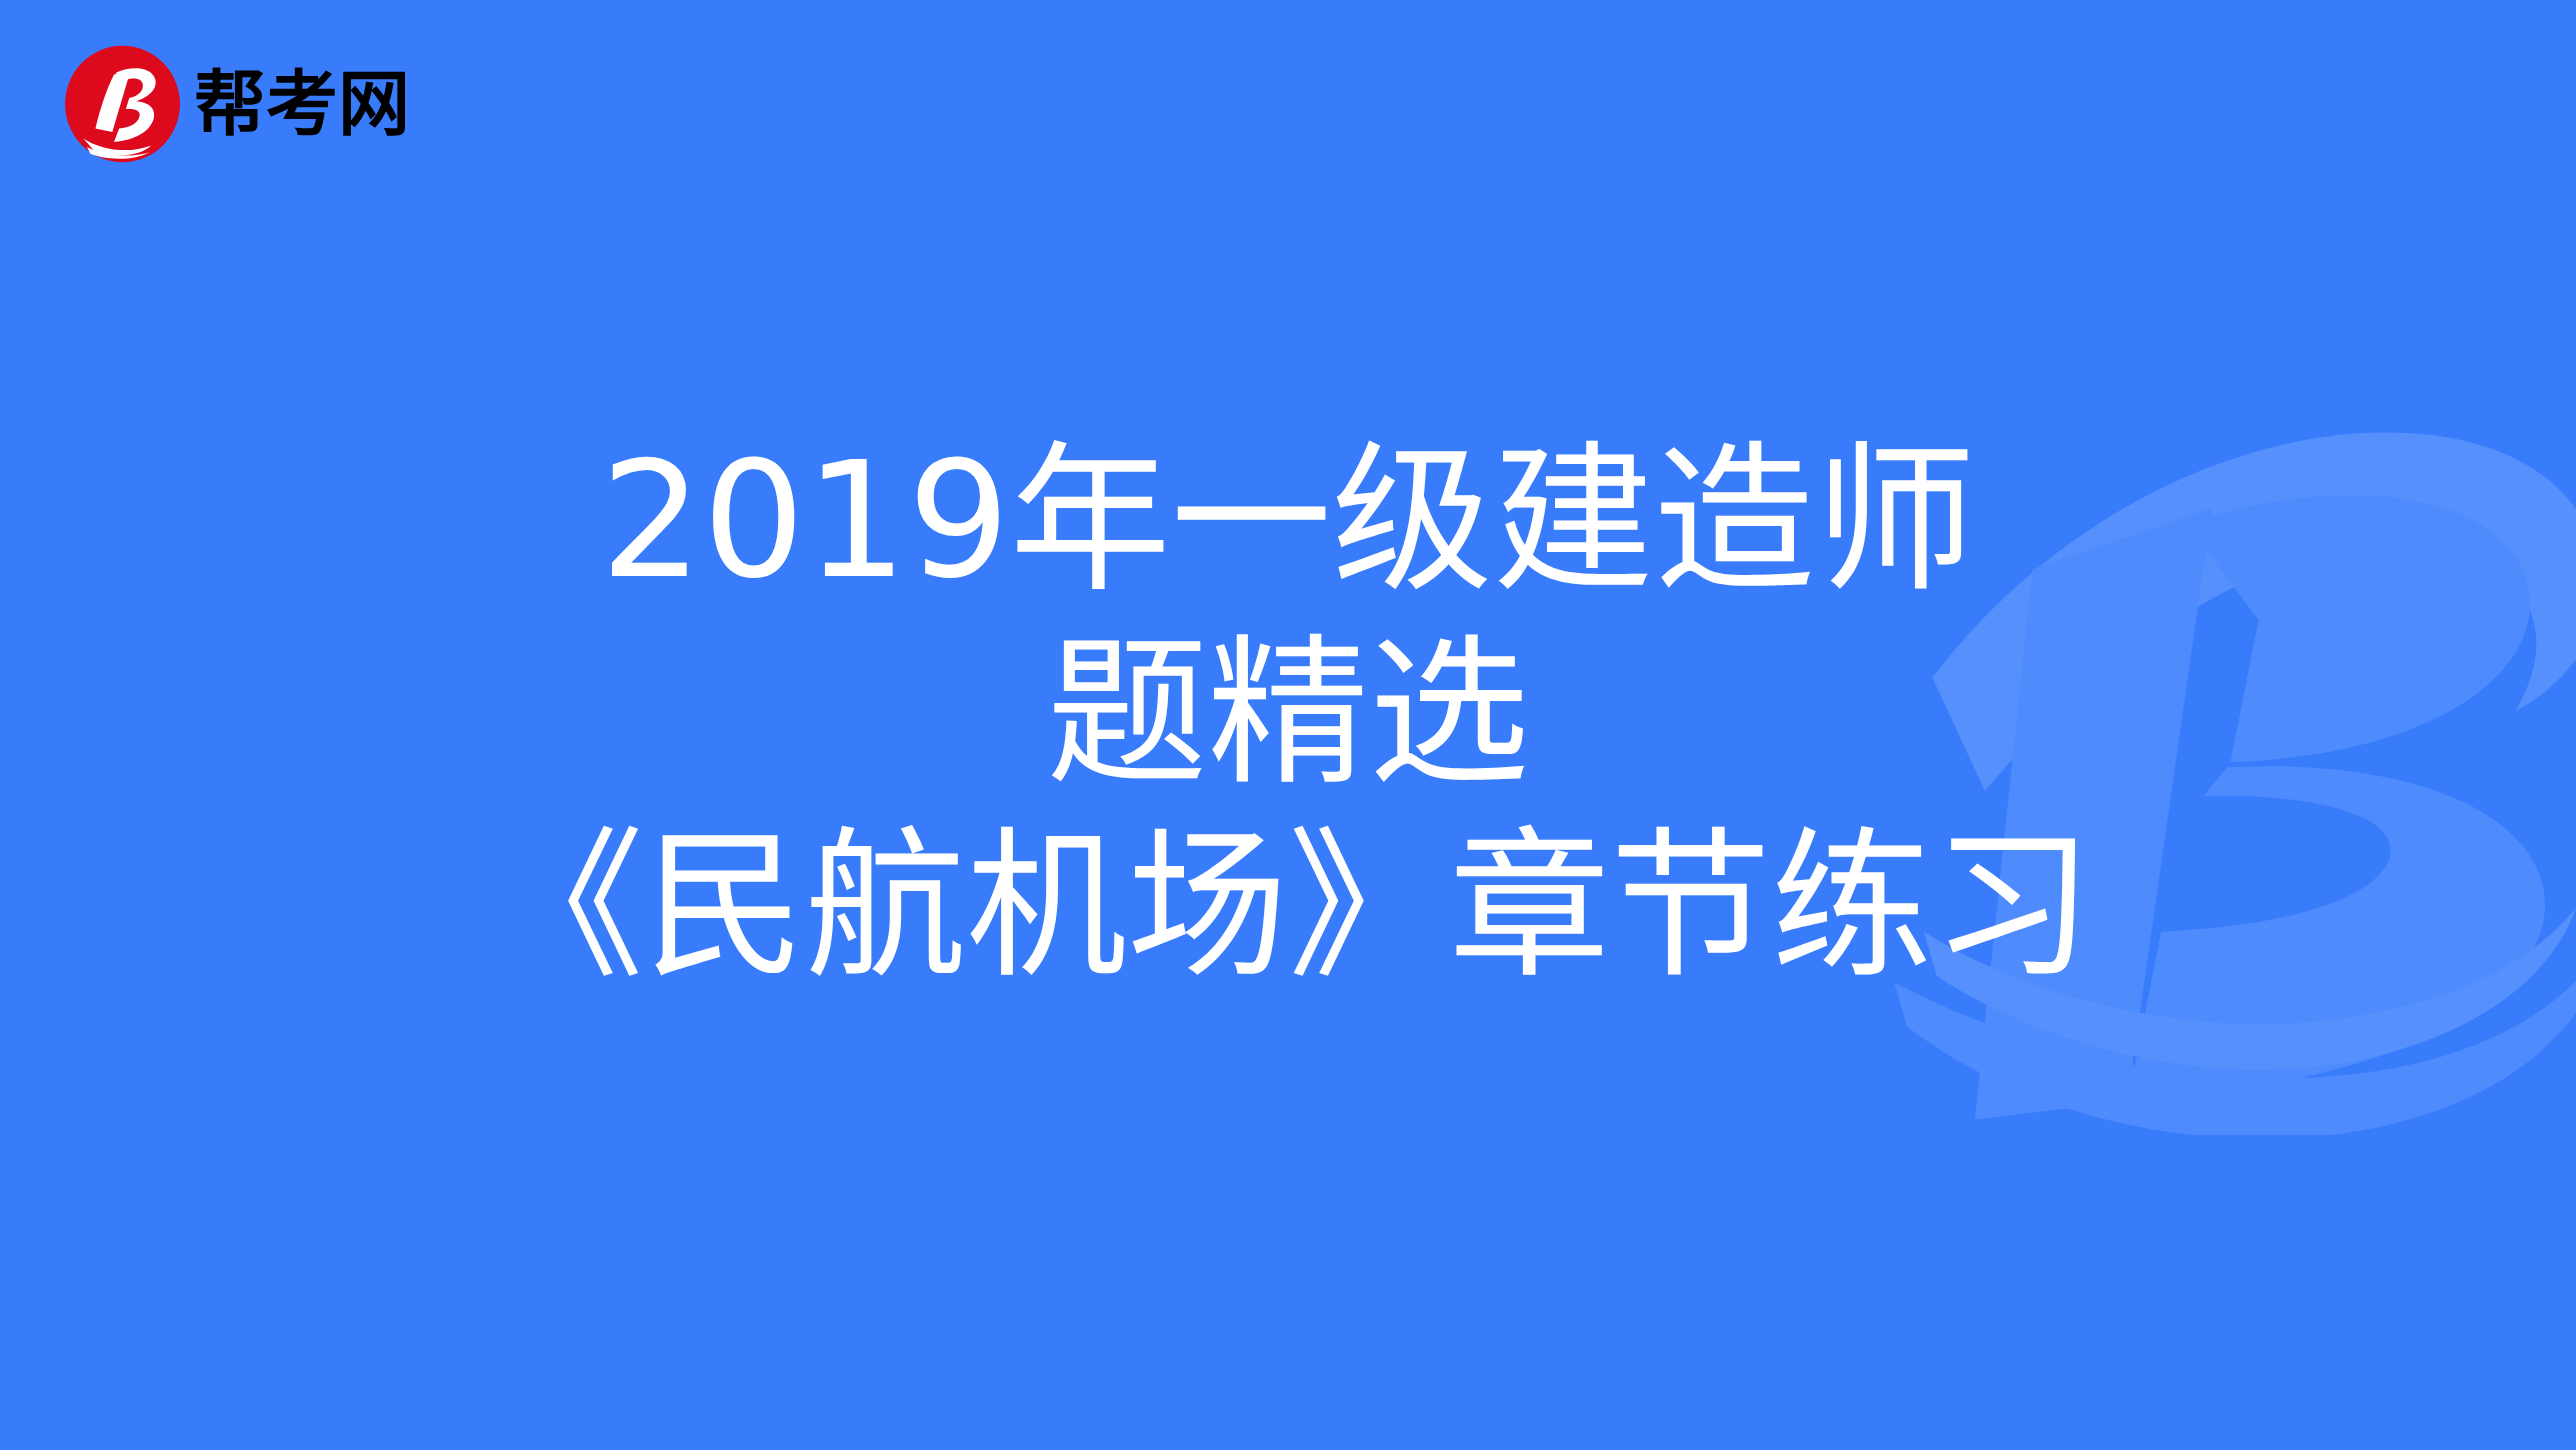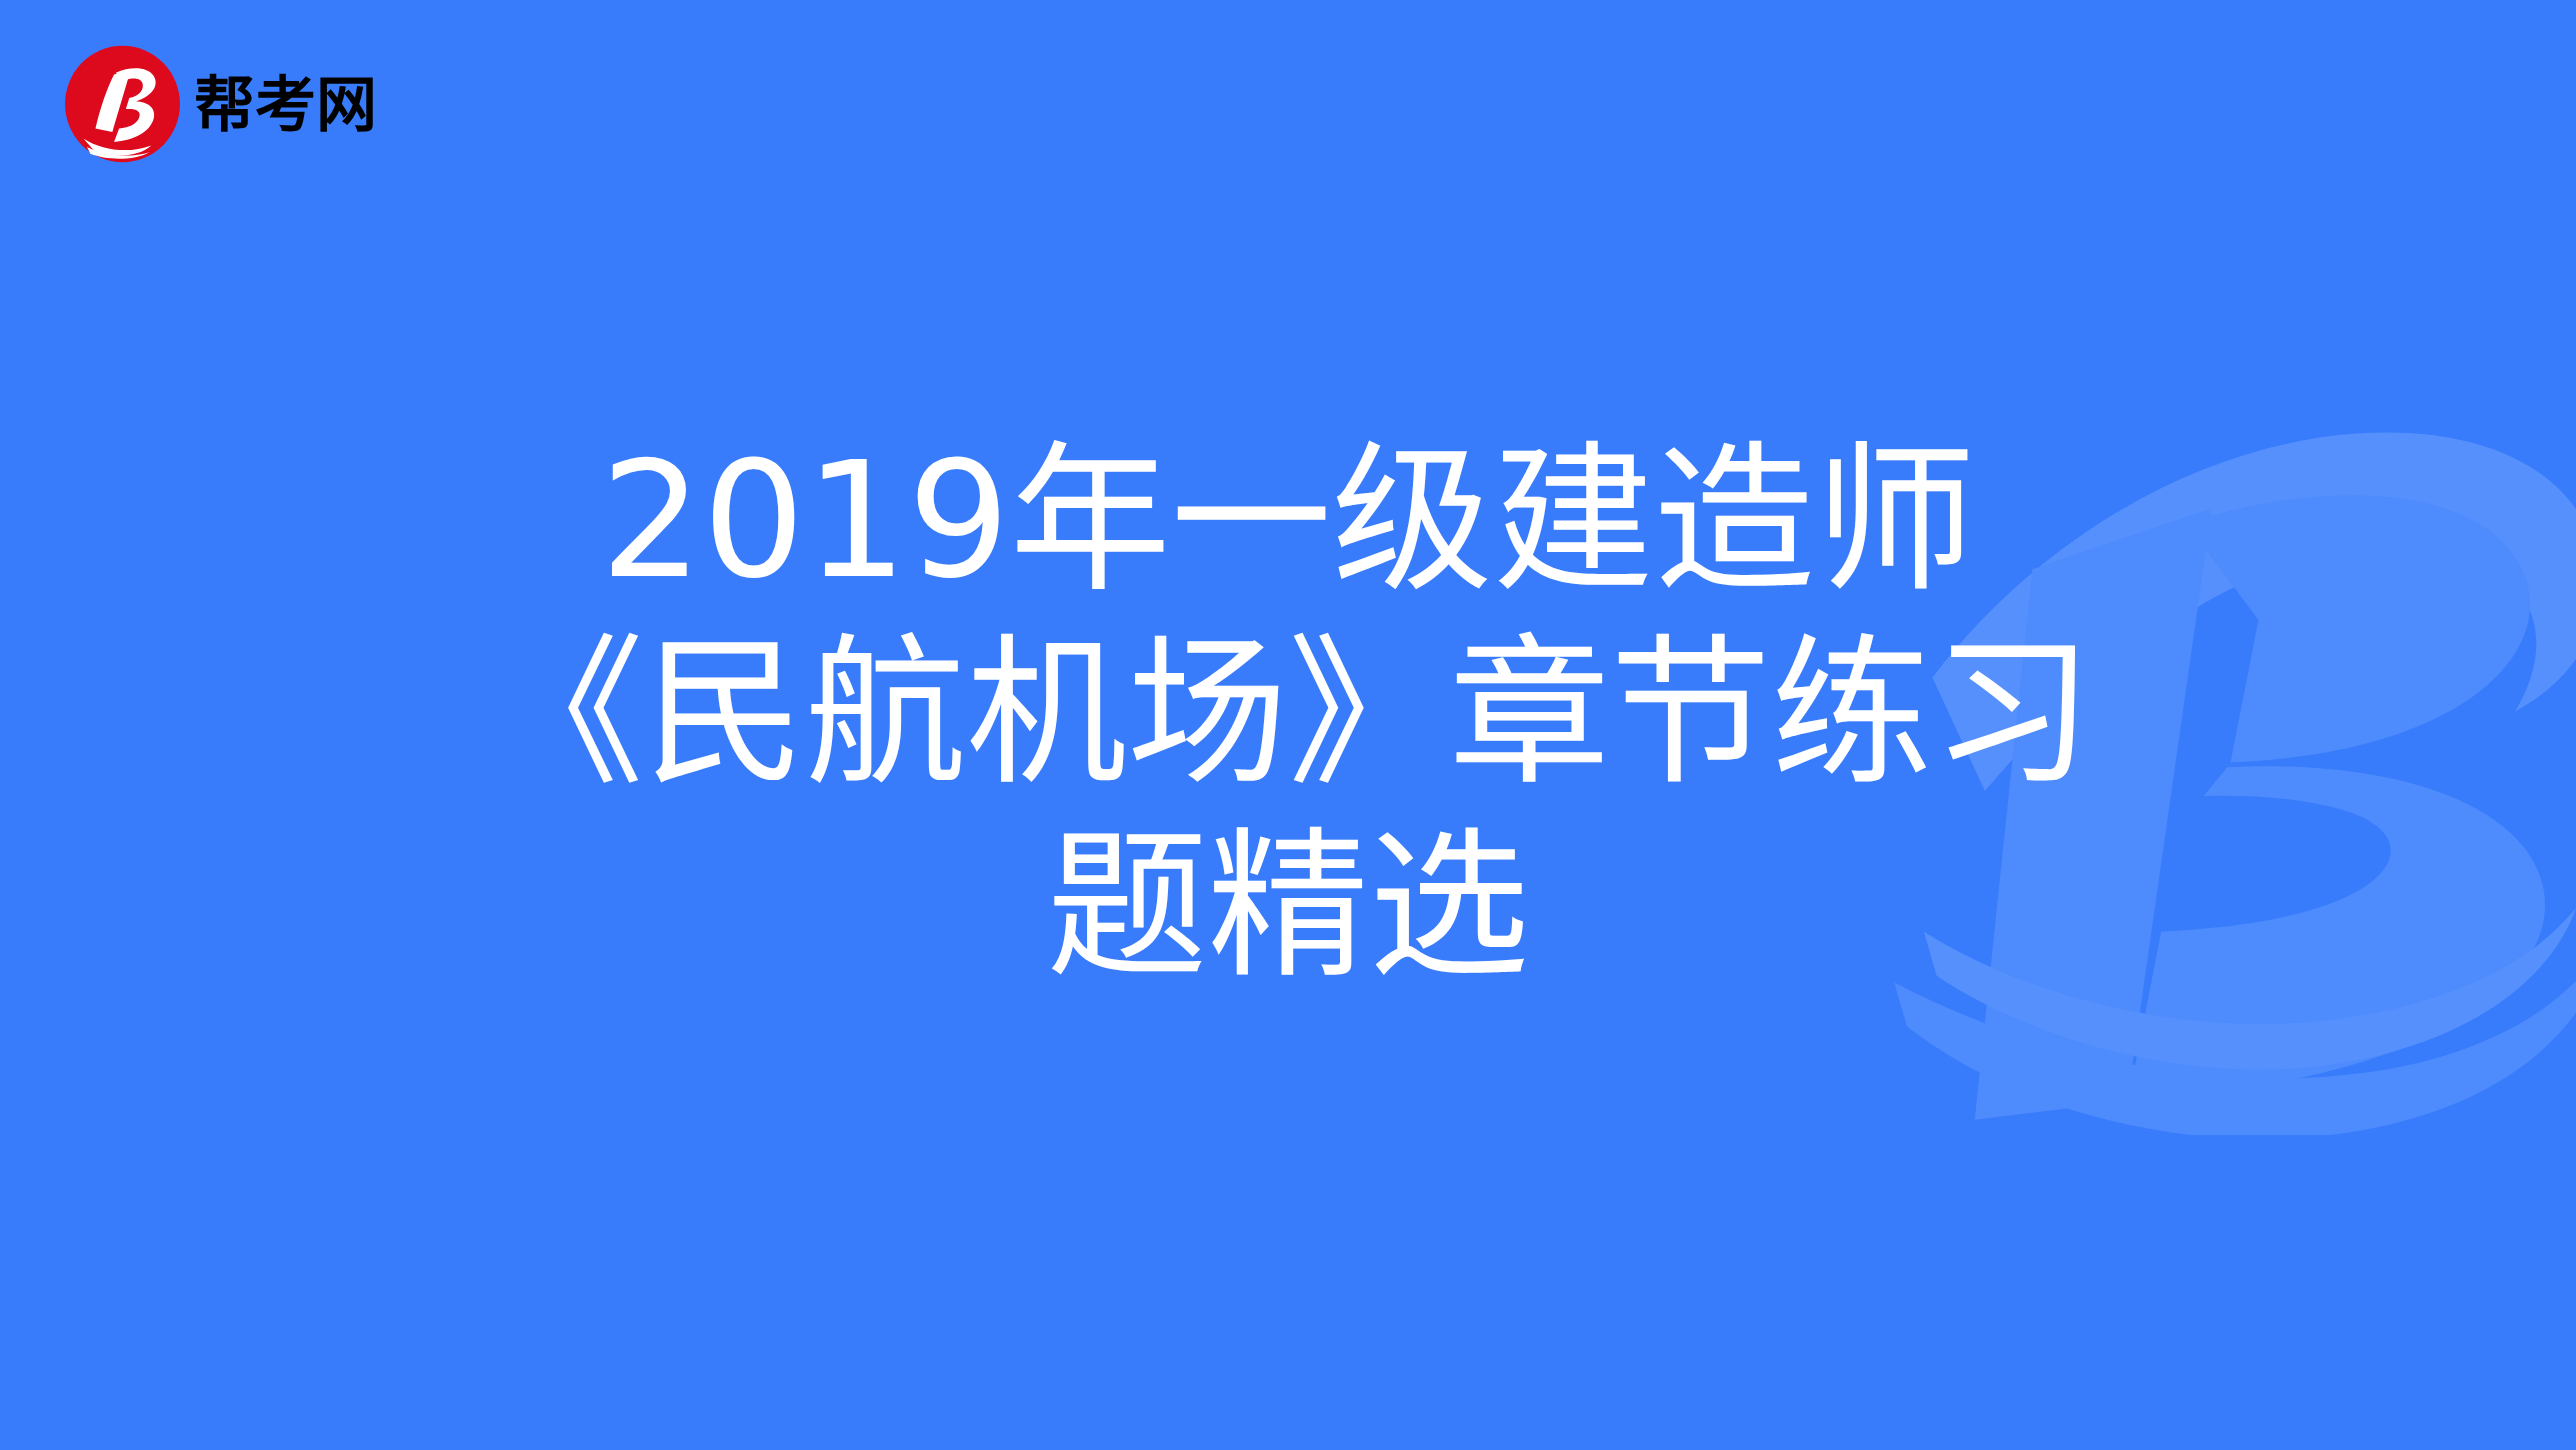--- a/index.html
+++ b/index.html
@@ -41,21 +41,21 @@
     z-index: 3;
   }
   .brand-mark {
     width: 119px;
     height: 120px;
     flex: 0 0 auto;
     display: block;
   }
   .brand-mark svg { display: block; width: 100%; height: 100%; }
   .brand-name {
-    font-size: 61px;
+    font-size: 72px;
     line-height: 1;
     font-weight: 700;
     color: #000000;
     letter-spacing: 0px;
     white-space: nowrap;
     font-family: "DejaVu Sans", "Liberation Sans", sans-serif;
   }
 
   
   .headline {
@@ -122,18 +122,18 @@
                  L 78 64 C 88 62, 95 56, 94 48 C 93 41, 84 39, 72 43 Z" fill="#FFFFFF"></path>
         <path d="M24 112 C 46 126, 78 130, 104 120 C 92 132, 62 136, 38 128 Z" fill="#FFFFFF"></path>
         <path d="M28 122 C 50 133, 80 135, 102 128 C 84 138, 52 138, 32 130 Z" fill="#FFFFFF"></path>
       </svg>
     </span>
     <span class="brand-name">帮考网</span>
   </div>
 
   <div class="headline">
     <span class="headline-line">2019年一级建造师</span>
+    <span class="headline-line">题精选</span>
     <span class="headline-line">《民航机场》章节练习</span>
-    <span class="headline-line">题精选</span>
   </div>
 
 </div>
 
 
 </body></html>

